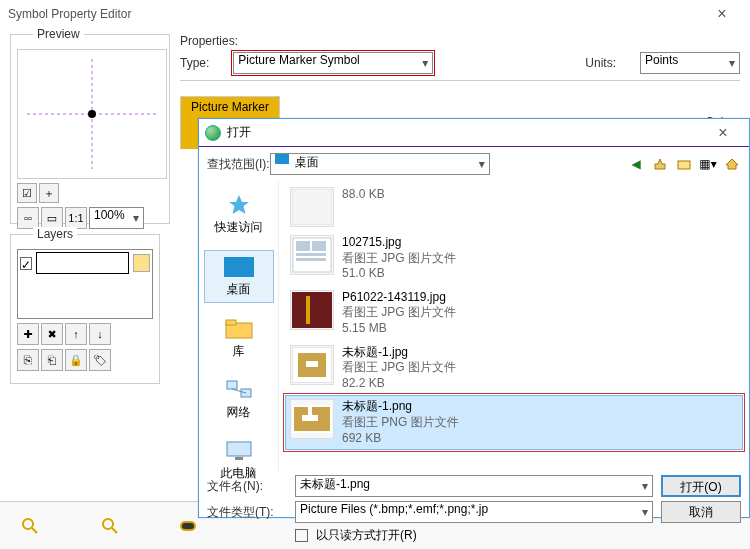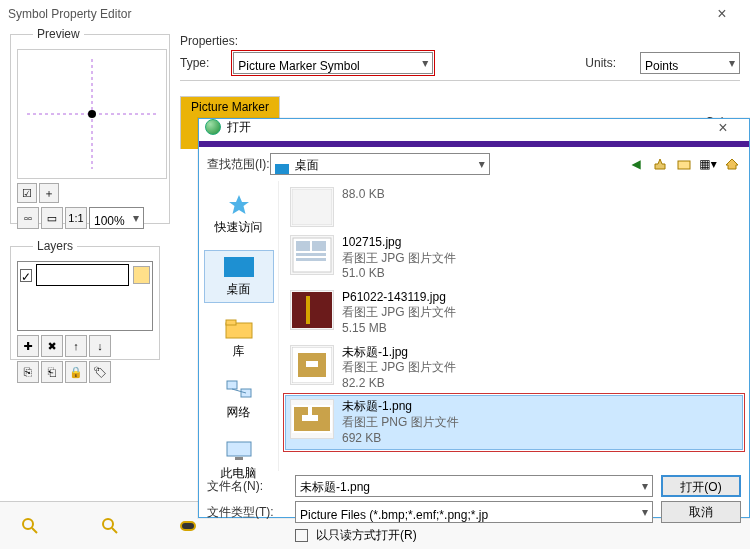--- a/index.html
+++ b/index.html
@@ -13,38 +13,38 @@
   .groupbox { border: 1px solid #ccc; position: relative; padding: 14px 6px 6px; }
   .groupbox .legend { position: absolute; top: -8px; left: 22px; background: #fff; padding: 0 4px; color: #333; }
   .preview-box { width: 150px; height: 130px; border: 1px solid #ccc; display: flex; align-items: center; justify-content: center; background: #fff; }
   .preview-box svg { display: block; }
   .toolbar-row { display: flex; gap: 2px; margin-top: 4px; align-items: center; }
   .tbtn { width: 22px; height: 22px; border: 1px solid #aaa; background: #f2f2f2; display: flex; align-items: center; justify-content: center; font-size: 11px; }
   .tbtn.small { width: 20px; height: 20px; }
   .right-col { flex: 1; }
   .label { color: #333; }
   .row { display: flex; align-items: center; gap: 24px; margin-bottom: 6px; }
-  .combo { border: 1px solid #888; height: 22px; display: flex; align-items: flex-end; padding: 0 4px; background: #fff; position: relative; }
+  .combo { border: 1px solid #888; height: 22px; display: flex; align-items: flex-start; padding: 0 4px; background: #fff; position: relative; }
   .combo .arrow { position: absolute; right: 4px; top: 3px; color: #555; }
   .combo.red { outline: 1px solid #c00; outline-offset: 1px; }
   .tabs { border-top: 1px solid #ccc; margin-top: 6px; display: flex; }
   .tab { border: 1px solid #ccc; border-bottom: none; padding: 3px 10px; margin-right: 2px; background: #eab308; position: relative; top: 15px; }
   .tab.inactive { background: #a3a3a3; top: 19px; margin-top: 32px; }
   .layers-panel { width: 150px; }
   .layers-list { border: 1px solid #888; height: 70px; background: #fff; padding: 2px; }
   .layer-item { display: flex; align-items: center; gap: 4px; }
   .layer-swatch { width: 100px; height: 22px; border: 1px solid #000; background: #fff; }
   .layer-btn { width: 18px; height: 18px; border: 1px solid #aaa; background: #ffe08a; }
   .btn-grid { display: flex; gap: 2px; flex-wrap: wrap; width: 130px; margin-top: 4px; }
   .bottom-strip { position: absolute; left: 0; bottom: 0; height: 48px; width: 750px; border-top: 1px solid #ccc; background: #f8f8f8; display: flex; align-items: center; gap: 60px; padding-left: 20px; }
   .mag { width: 20px; height: 20px; display: flex; align-items: center; justify-content: center; }
 
   
   .open-dialog { left: 198px; top: 118px; width: 552px; height: 400px; border: 1px solid #4aa3df; box-shadow: 0 0 0 1px rgba(0,0,0,.05); z-index: 10; }
-  .open-titlebar { height: 28px; display: flex; padding: 0 6px; border-bottom: 6px solid #4c1d95; }
+  .open-titlebar { height: 28px; display: flex; align-items: center; padding: 0 6px; border-bottom: 1px solid #4c1d95; }
   .open-titlebar .globe { width:16px; height:16px; border-radius:50%; background: radial-gradient(circle at 30% 30%, #9fe0a8, #1e8f3a); margin-right:6px; border:1px solid #2a7; }
   .lookin-row { display:flex; align-items:center; padding:6px 8px; }
   .lookin-combo { flex:0 0 220px; }
   .nav-icons { display:flex; gap:6px; margin-left:auto; }
   .nav-ico { width:18px; height:18px; display:flex; align-items:center; justify-content:center; }
   .dlg-body { display:flex; height: 290px; }
   .places { width:80px; display:flex; flex-direction:column; align-items:center; gap:10px; padding-top:8px; border-right:1px solid #eee; }
   .place { display:flex; flex-direction:column; align-items:center; gap:2px; width:70px; padding:4px 0; }
   .place.sel { border:1px solid #99c2e8; background:#e5f1fb; }
   .place-ico { width:32px; height:24px; display:flex; align-items:center; justify-content:center; }
@@ -91,21 +91,21 @@
           <span class="tbtn">▫▫</span>
           <span class="tbtn">▭</span>
           <span class="tbtn">1:1</span>
           <div class="combo" style="width:55px">
             <span>100%</span>
               <span class="arrow">▾</span>
           </div>
         </div>
       </div>
 
-      <div class="groupbox layers-panel" style="margin-top:22px; height:114px">
+      <div class="groupbox layers-panel" style="margin-top:10px; height:150px">
         <span class="legend">Layers</span>
         <div class="layers-list">
           <div class="layer-item">
             <span class="checkbox" style="background:#fff">✓</span>
             <span class="layer-swatch"></span>
             <span class="layer-btn"></span>
           </div>
         </div>
         <div class="btn-grid">
           <span class="tbtn">✚</span>

